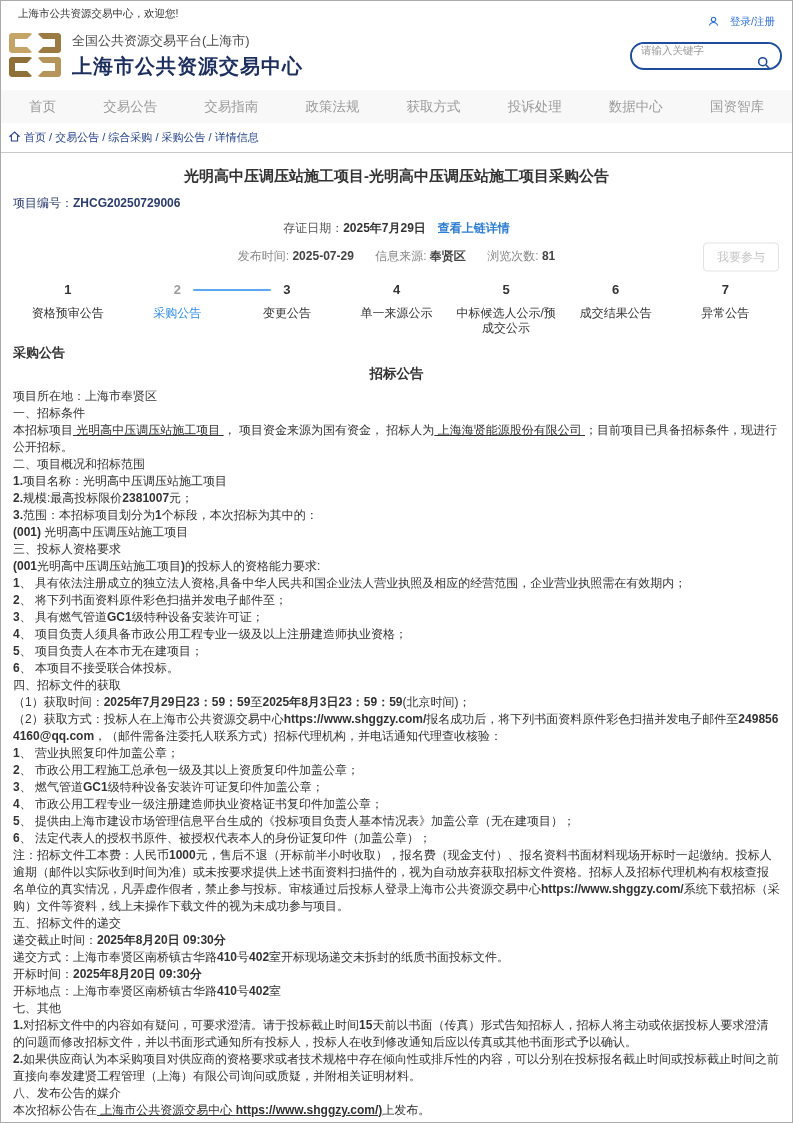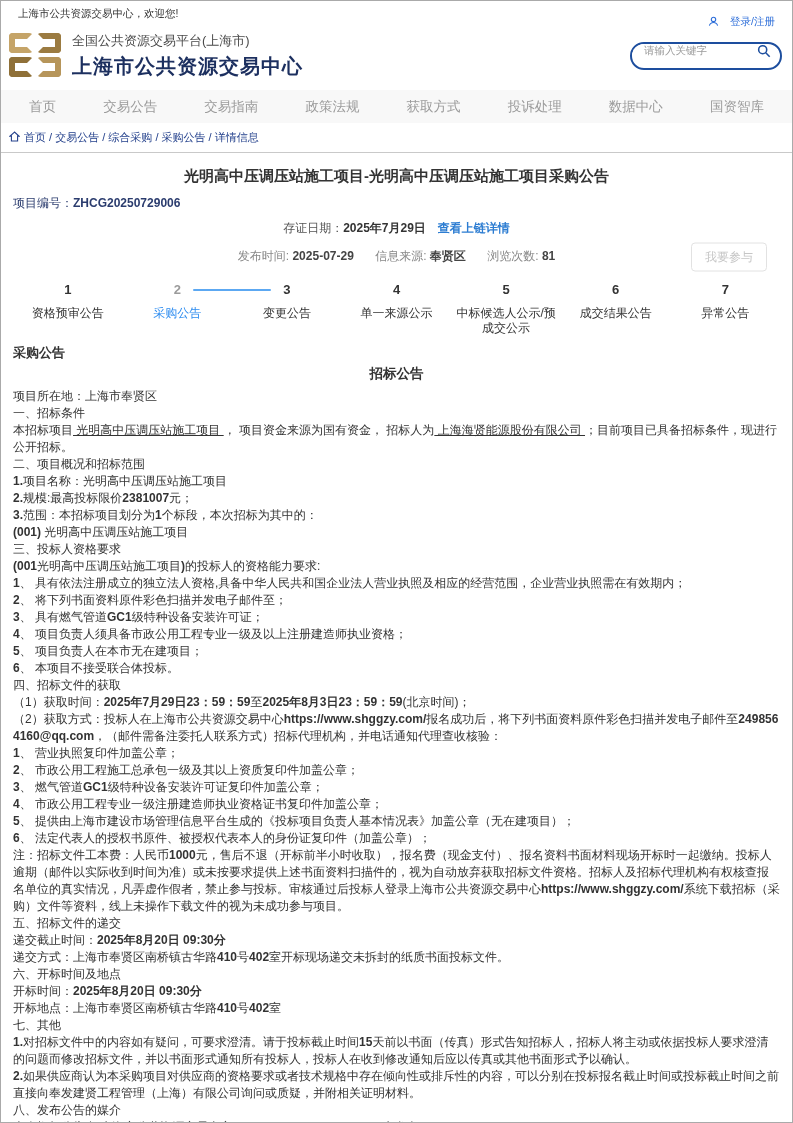--- a/index.html
+++ b/index.html
@@ -15,21 +15,21 @@
   .logo { width:54px; height:46px; display:grid; grid-template-columns:24px 24px;
           grid-template-rows:20px 20px; gap:4px; margin-right:9px; }
   .logo span { border:6px solid #b6955a; border-radius:4px; display:block; }
   .logo span:nth-child(1){ border-color:#c5a468; border-right-color:transparent; }
   .logo span:nth-child(2){ border-color:#9b7b41; border-left-color:transparent; }
   .logo span:nth-child(3){ border-color:#8f7038; border-right-color:transparent; }
   .logo span:nth-child(4){ border-color:#b6955a; border-left-color:transparent; }
   .site-names .platform { font-size:13px; color:#4a4a4a; margin-bottom:3px; }
   .site-names .site { font-size:20px; font-weight:bold; color:#1c2f5f; letter-spacing:1px; }
   .search { margin-left:auto; width:152px; height:28px; border:2px solid #1d4e9e; border-radius:15px;
-            display:flex; align-items:flex-start; overflow:hidden; background:#fff; }
+            display:flex; align-items:flex-end; overflow:hidden; background:#fff;flex-direction:column; }
   .search input { border:none; outline:none; flex:1; min-width:0; padding:0 4px 0 12px;
             font-size:10.5px; color:#333; font-family:inherit; }
   .search input::placeholder { color:#9a9a9a; }
   .search .mag { padding:0 9px 0 2px; display:flex; align-items:center; cursor:pointer; }
   
   .nav { height:33px; display:flex; justify-content:space-between; align-items:center;
          padding:0 28px; background:#f8f8f8; }
   .nav-item { font-size:13.5px; color:#9b9b9b; cursor:pointer; white-space:nowrap; }
   
   .breadcrumb { height:30px; display:flex; align-items:center; gap:4px; padding:0 8px;
@@ -40,21 +40,21 @@
   .main { padding:14px 12px 0; }
   .doc-title { text-align:center; font-size:15px; font-weight:bold; color:#333; }
   .proj-line { margin-top:9px; font-size:12px; color:#2b3c6e; }
   .proj-line .val { font-weight:bold; }
   .cert-line { text-align:center; margin-top:8px; font-size:12px; color:#555; }
   .cert-line .val { font-weight:bold; color:#333; }
   .cert-line .chain { color:#2d7dd2; font-weight:bold; margin-left:12px; cursor:pointer; }
   .meta-row { position:relative; margin-top:11px; text-align:center; font-size:12px; color:#888; }
   .meta-row .val { font-weight:bold; color:#444; }
   .meta-row .pair { margin:0 9px; }
-  .join-btn { position:absolute; right:13px; top:50%; transform:translateY(-50%);
+  .join-btn { position:absolute; right:1px; top:50%; transform:translateY(-50%);
               background:#fff; border:1px solid #e2e2e2; border-radius:4px; color:#c6c6c6;
               font-size:12px; padding:5px 13px; cursor:pointer; font-family:inherit; }
   
   .steps { display:flex; margin:17px 0 6px; }
   .step { flex:1; text-align:center; position:relative; cursor:pointer; }
   .step-num { font-size:13px; font-weight:bold; color:#333; height:15px; line-height:15px; }
   .step.active .step-num { color:#9b9b9b; }
   .step-line { position:absolute; top:7px; left:calc(50% + 16px); width:calc(100% - 32px);
                height:2px; background:#5ca8f2; border-radius:1px; }
   .step-label { margin-top:9px; font-size:12px; color:#333; line-height:15px; padding:0 5px; }
@@ -203,21 +203,20 @@
         <div class="para"><span class="b">1</span><span>、 营业执照复印件加盖公章；</span></div>
         <div class="para"><span class="b">2</span><span>、 市政公用工程施工总承包一级及其以上资质复印件加盖公章；</span></div>
         <div class="para"><span class="b">3</span><span>、 燃气管道</span><span class="b">GC1</span><span>级特种设备安装许可证复印件加盖公章；</span></div>
         <div class="para"><span class="b">4</span><span>、 市政公用工程专业一级注册建造师执业资格证书复印件加盖公章；</span></div>
         <div class="para"><span class="b">5</span><span>、 提供由上海市建设市场管理信息平台生成的《投标项目负责人基本情况表》加盖公章（无在建项目）；</span></div>
         <div class="para"><span class="b">6</span><span>、 法定代表人的授权书原件、被授权代表本人的身份证复印件（加盖公章）；</span></div>
         <div class="para"><span>注：招标文件工本费：人民币</span><span class="b">1000</span><span>元，售后不退（开标前半小时收取），报名费（现金支付）、报名资料书面材料现场开标时一起缴纳。投标人逾期（邮件以实际收到时间为准）或未按要求提供上述书面资料扫描件的，视为自动放弃获取招标文件资格。招标人及招标代理机构有权核查报名单位的真实情况，凡弄虚作假者，禁止参与投标。审核通过后投标人登录上海市公共资源交易中心</span><span class="b">https://www.shggzy.com/</span><span>系统下载招标（采购）文件等资料，线上未操作下载文件的视为未成功参与项目。</span></div>
         <div class="para"><span>五、招标文件的递交</span></div>
         <div class="para"><span>递交截止时间：</span><span class="b">2025年8月20日 09:30分</span></div>
         <div class="para"><span>递交方式：上海市奉贤区南桥镇古华路</span><span class="b">410</span><span>号</span><span class="b">402</span><span>室开标现场递交未拆封的纸质书面投标文件。</span></div>
-        <div class="para"><span>六、开标时间及地点</span></div>
         <div class="para"><span>开标时间：</span><span class="b">2025年8月20日 09:30分</span></div>
         <div class="para"><span>开标地点：上海市奉贤区南桥镇古华路</span><span class="b">410</span><span>号</span><span class="b">402</span><span>室</span></div>
         <div class="para"><span>七、其他</span></div>
         <div class="para"><span class="b">1.</span><span>对招标文件中的内容如有疑问，可要求澄清。请于投标截止时间</span><span class="b">15</span><span>天前以书面（传真）形式告知招标人，招标人将主动或依据投标人要求澄清的问题而修改招标文件，并以书面形式通知所有投标人，投标人在收到修改通知后应以传真或其他书面形式予以确认。</span></div>
         <div class="para"><span class="b">2.</span><span>如果供应商认为本采购项目对供应商的资格要求或者技术规格中存在倾向性或排斥性的内容，可以分别在投标报名截止时间或投标截止时间之前直接向奉发建贤工程管理（上海）有限公司询问或质疑，并附相关证明材料。</span></div>
         <div class="para"><span>八、发布公告的媒介</span></div>
         <div class="para"><span>本次招标公告在</span><span class="u"> 上海市公共资源交易中心 </span><span class="b u">https://www.shggzy.com/)</span><span>上发布。</span></div>
       </div>
 
   </div>

